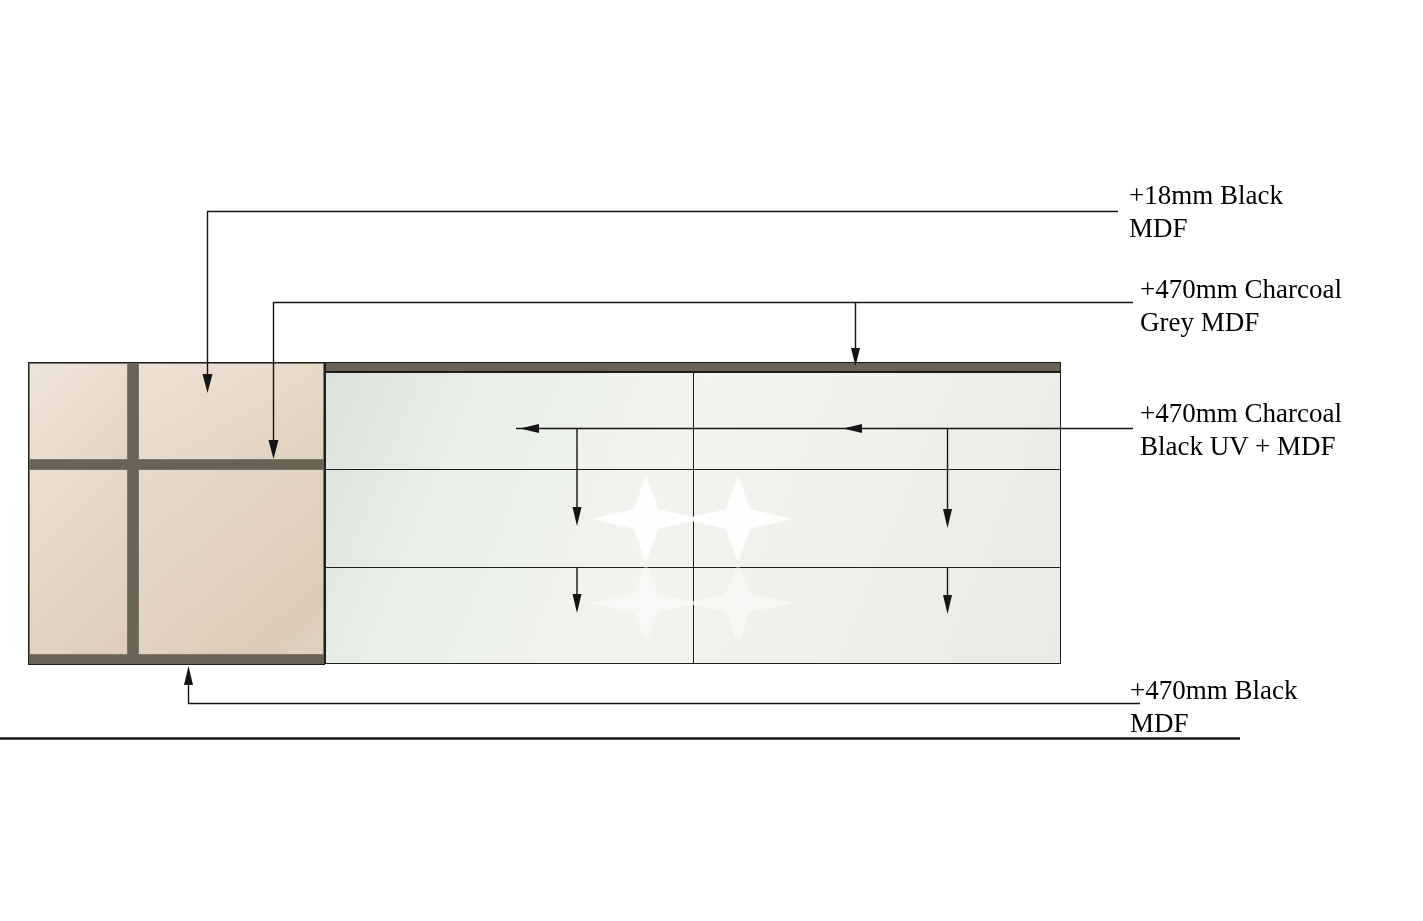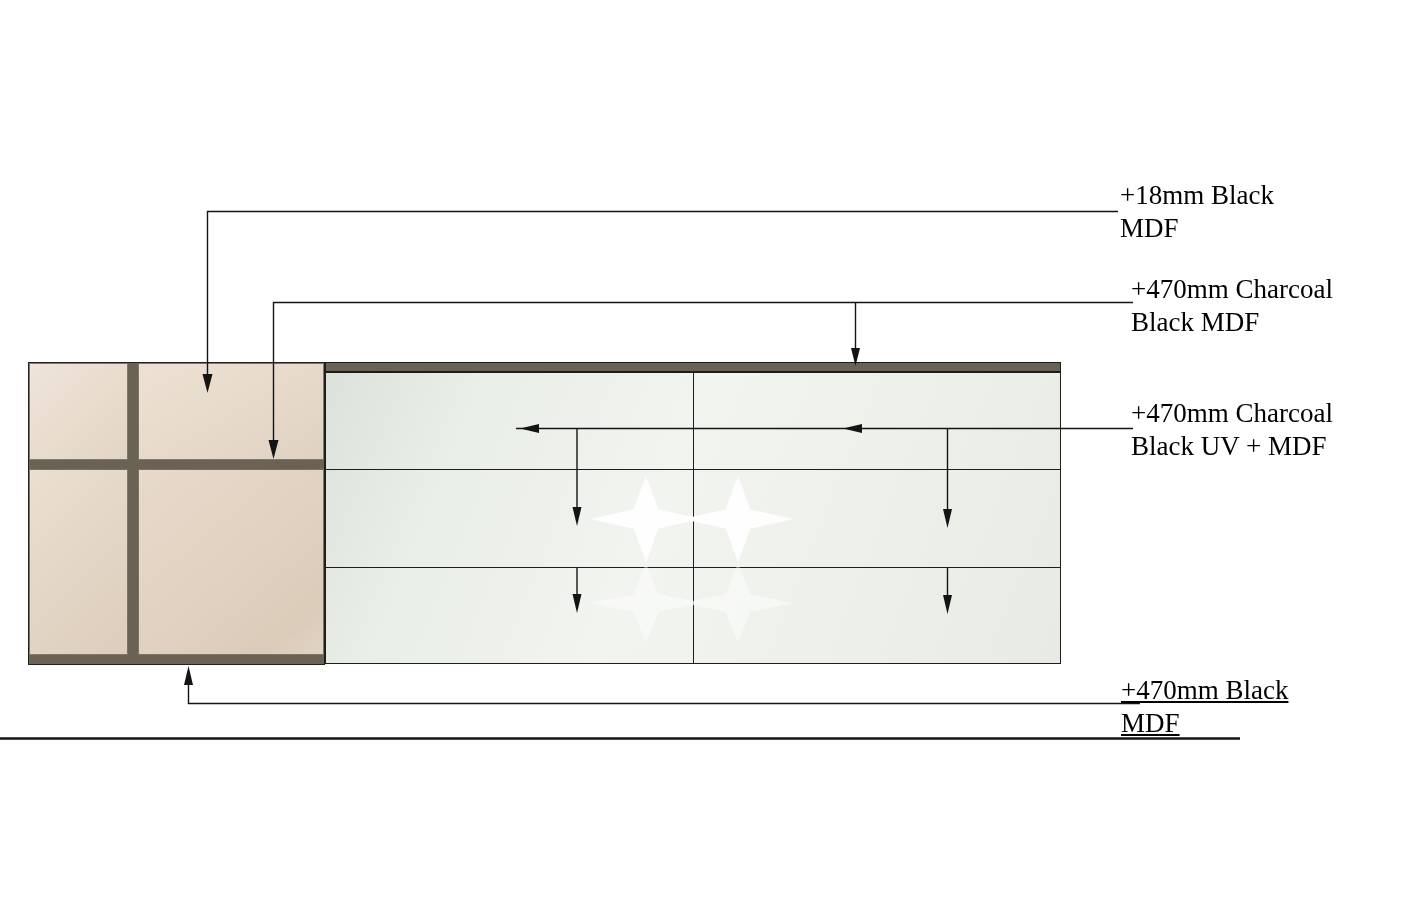--- a/index.html
+++ b/index.html
@@ -92,25 +92,25 @@
   svg.overlay path.ground { stroke-width: 2.6; }
 
   
   .ann {
     position: absolute;
     color: var(--text, #000000);
     font-size: 27px;
     line-height: 33px;
     white-space: nowrap;
   }
-  .ann span { display: block; }
+  .ann span { display: block; margin-left: 9px; }
   .ann1 { left: 1120px; top: 179px; }
   .ann2 { left: 1131px; top: 273px; }
   .ann3 { left: 1131px; top: 397px; }
-  .ann4 { left: 1121px; top: 674px; text-decoration: underline; }
+  .ann4 { left: 1121px; top: 674px; }
 </style>
 </head>
 <body>
 
 <div class="canvas">
 
   <div class="cabinet">
     <div class="panel panel-tl"></div>
     <div class="panel panel-tr"></div>
     <div class="panel panel-bl"></div>
@@ -158,21 +158,21 @@
     </g>
     <path class="ground" d="M0 738.5 H1240"></path>
   </svg>
 
   <div class="ann ann1">
     <span>+18mm Black</span>
     <span>MDF</span>
   </div>
   <div class="ann ann2">
     <span>+470mm Charcoal</span>
-    <span>Black MDF</span>
+    <span>Grey MDF</span>
   </div>
   <div class="ann ann3">
     <span>+470mm Charcoal</span>
     <span>Black UV + MDF</span>
   </div>
   <div class="ann ann4">
     <span>+470mm Black</span>
     <span>MDF</span>
   </div>
 

